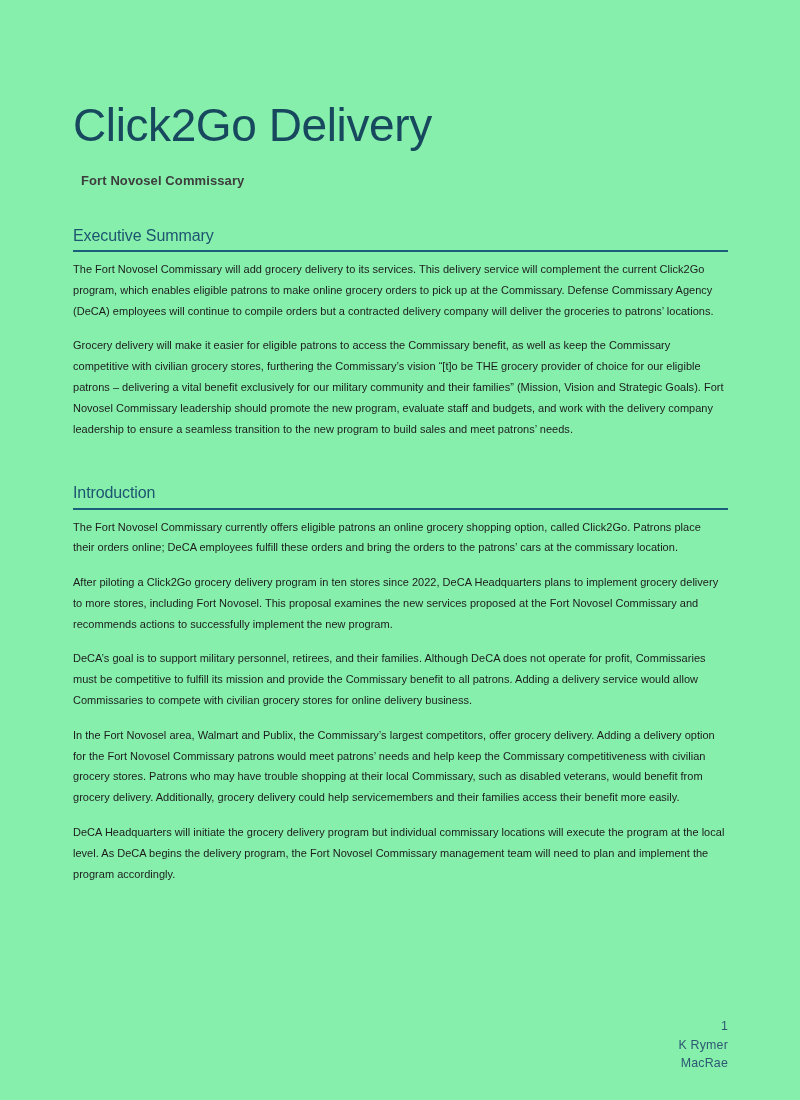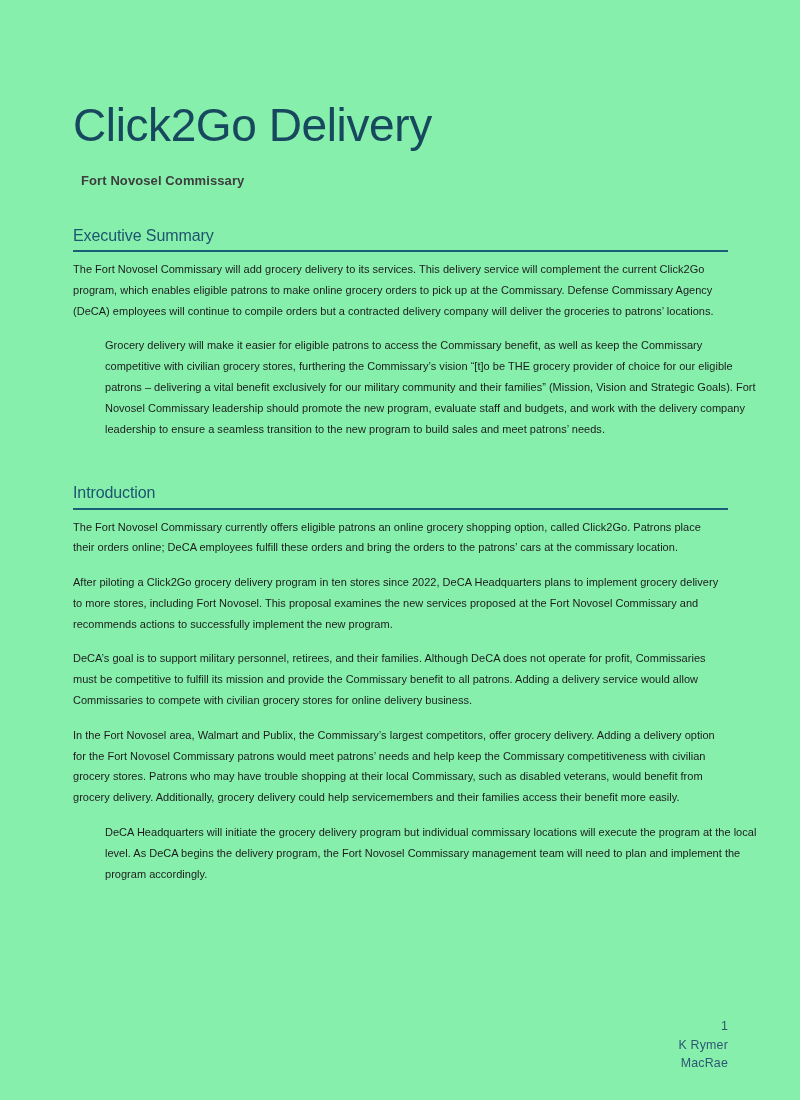--- a/index.html
+++ b/index.html
@@ -75,21 +75,20 @@
     font-size: 11px;
     font-weight: 400;
     line-height: 20.8px;
     letter-spacing: 0.02px;
     margin: 0 0 14px 0;
     text-align: left;
     width: 652px;
   }
   p.body:last-child {
     margin-bottom: 0;
-    margin-left: 32px;
   }
 
   
   .footer {
     position: absolute;
     right: 72px;
     top: 1017px;
     width: 220px;
     text-align: right;
     color: #2d5873;

